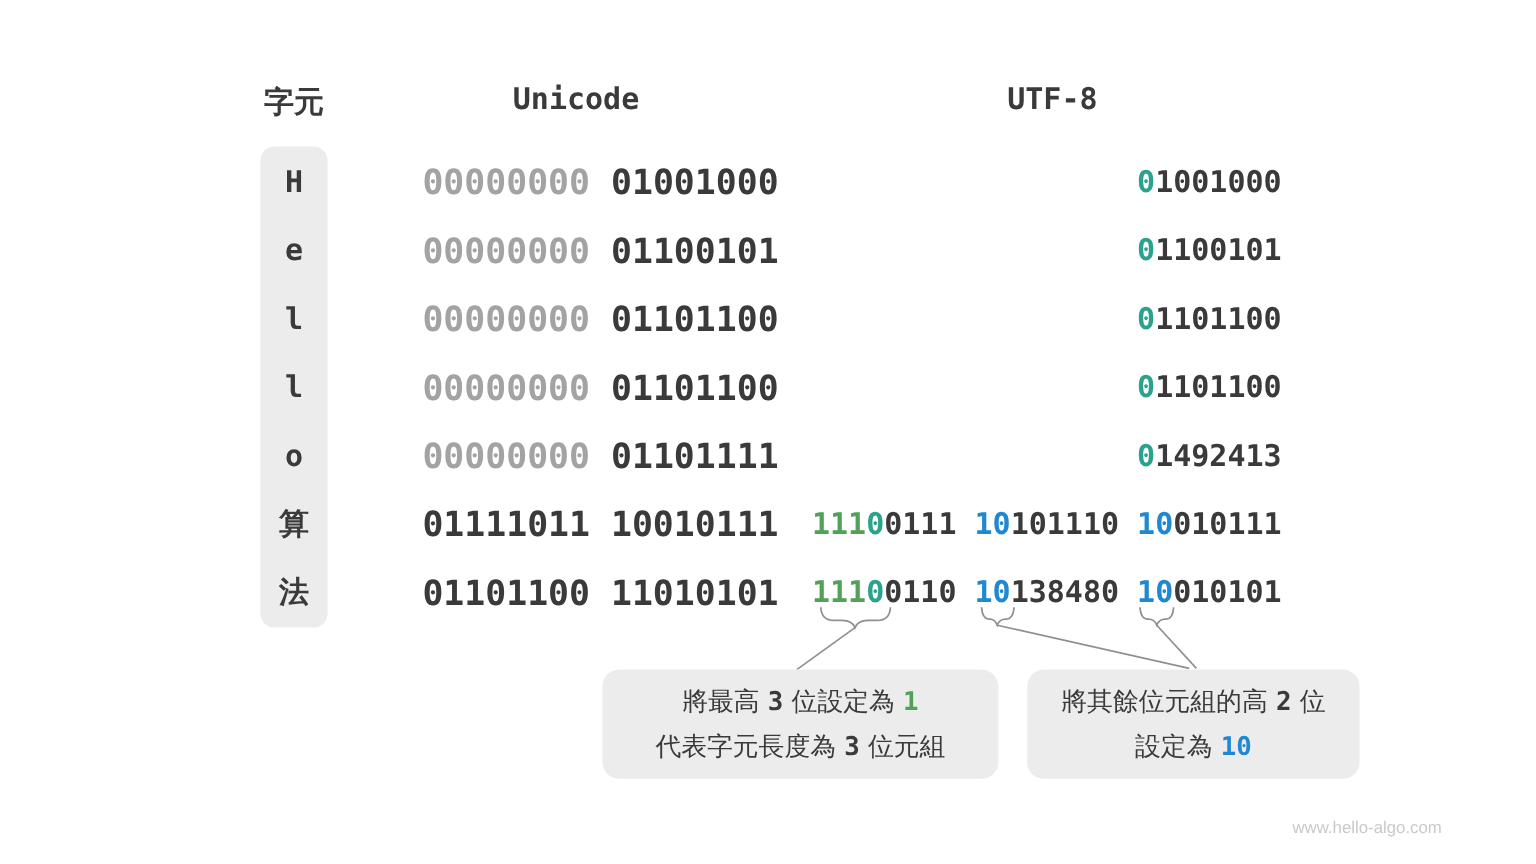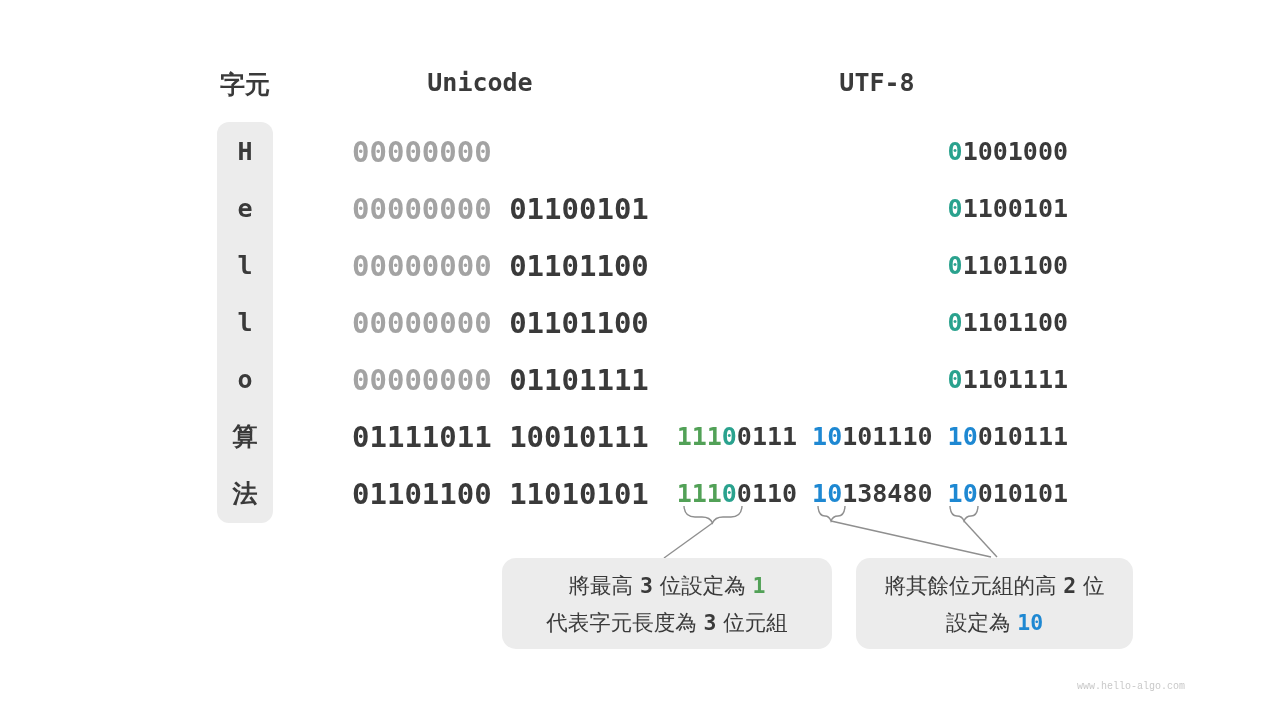--- a/index.html
+++ b/index.html
@@ -28,59 +28,59 @@
   .callout{position:absolute;background:var(--panel,#ececec);border-radius:14px;
     display:flex;flex-direction:column;align-items:center;justify-content:center;
     font-size:21.5px;color:var(--dark,#3a3a3a);}
   .callout-left{left:502px;top:558px;width:330px;height:91px;}
   .callout-right{left:856px;top:558px;width:277px;height:91px;}
   .co-line{line-height:37px;white-space:pre;text-align:center;}
   .k-text{}
   .k-num{font-family:"DejaVu Sans Mono",monospace;font-weight:600;}
   .k-green{font-family:"DejaVu Sans Mono",monospace;font-weight:bold;color:var(--green,#52a157);}
   .k-blue{font-family:"DejaVu Sans Mono",monospace;font-weight:bold;color:var(--blue,#1e88d2);}
-  .watermark{position:absolute;left:1077px;top:681px;font-family:Liberation Mono, monospace;
-    font-size:10px;color:var(--watermark,#c9c9c9);white-space:nowrap;}
+  .watermark{position:absolute;left:1077px;top:681px;font-family:Liberation Sans, sans-serif;
+    font-size:14px;color:var(--watermark,#c9c9c9);white-space:nowrap;}
 </style>
 </head>
 <body>
 
 <div class="canvas">
 
   <div class="hdr hdr-char">字元</div>
   <div class="hdr hdr-unicode">Unicode</div>
   <div class="hdr hdr-utf8">UTF-8</div>
 
   <div class="char-box"></div>
 
   <div id="rows">
       <div class="row" style="top: 123px;">
         <div class="cell-char">H</div>
-        <div class="cell-unicode"><span class="c-gray">00000000</span></div>
+        <div class="cell-unicode"><span class="c-gray">00000000</span><span class="c-dark"> 01001000</span></div>
         <div class="cell-utf8"><span class="c-teal">0</span><span class="c-dark">1001000</span></div>
       </div>
       <div class="row" style="top: 180px;">
         <div class="cell-char">e</div>
         <div class="cell-unicode"><span class="c-gray">00000000</span><span class="c-dark"> 01100101</span></div>
         <div class="cell-utf8"><span class="c-teal">0</span><span class="c-dark">1100101</span></div>
       </div>
       <div class="row" style="top: 237px;">
         <div class="cell-char">l</div>
         <div class="cell-unicode"><span class="c-gray">00000000</span><span class="c-dark"> 01101100</span></div>
         <div class="cell-utf8"><span class="c-teal">0</span><span class="c-dark">1101100</span></div>
       </div>
       <div class="row" style="top: 294px;">
         <div class="cell-char">l</div>
         <div class="cell-unicode"><span class="c-gray">00000000</span><span class="c-dark"> 01101100</span></div>
         <div class="cell-utf8"><span class="c-teal">0</span><span class="c-dark">1101100</span></div>
       </div>
       <div class="row" style="top: 351px;">
         <div class="cell-char">o</div>
         <div class="cell-unicode"><span class="c-gray">00000000</span><span class="c-dark"> 01101111</span></div>
-        <div class="cell-utf8"><span class="c-teal">0</span><span class="c-dark">1101111</span></div>
+        <div class="cell-utf8"><span class="c-teal">0</span><span class="c-dark">1492413</span></div>
       </div>
       <div class="row" style="top: 408px;">
         <div class="cell-char">算</div>
         <div class="cell-unicode"><span class="c-dark">01111011 10010111</span></div>
         <div class="cell-utf8"><span class="c-green">111</span><span class="c-teal">0</span><span class="c-dark">0111 </span><span class="c-blue">10</span><span class="c-dark">101110 </span><span class="c-blue">10</span><span class="c-dark">010111</span></div>
       </div>
       <div class="row" style="top: 465px;">
         <div class="cell-char">法</div>
         <div class="cell-unicode"><span class="c-dark">01101100 11010101</span></div>
         <div class="cell-utf8"><span class="c-green">111</span><span class="c-teal">0</span><span class="c-dark">0110 </span><span class="c-blue">10</span><span class="c-dark">138480 </span><span class="c-blue">10</span><span class="c-dark">010101</span></div>

